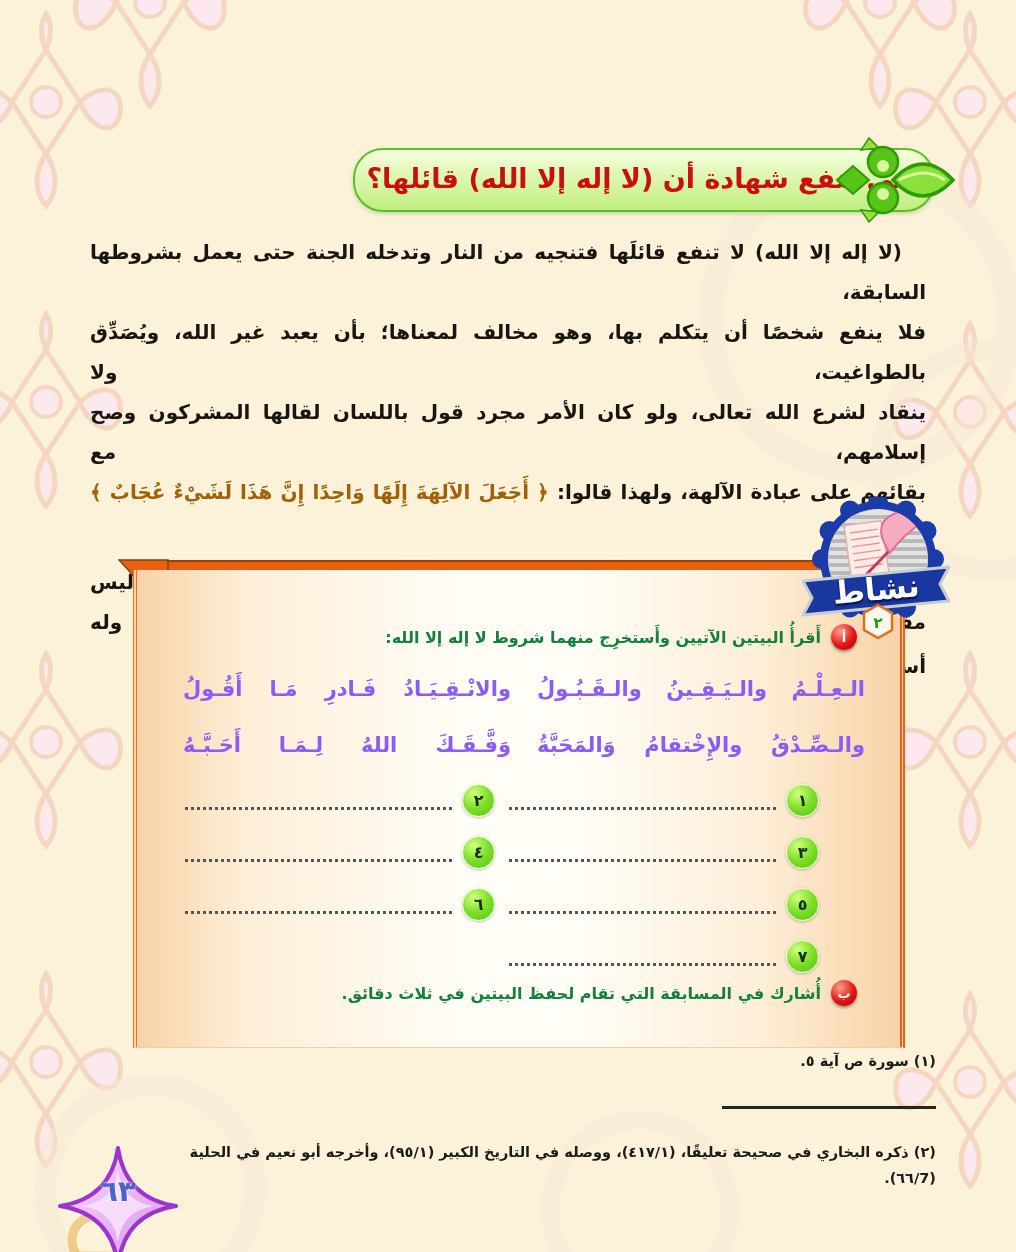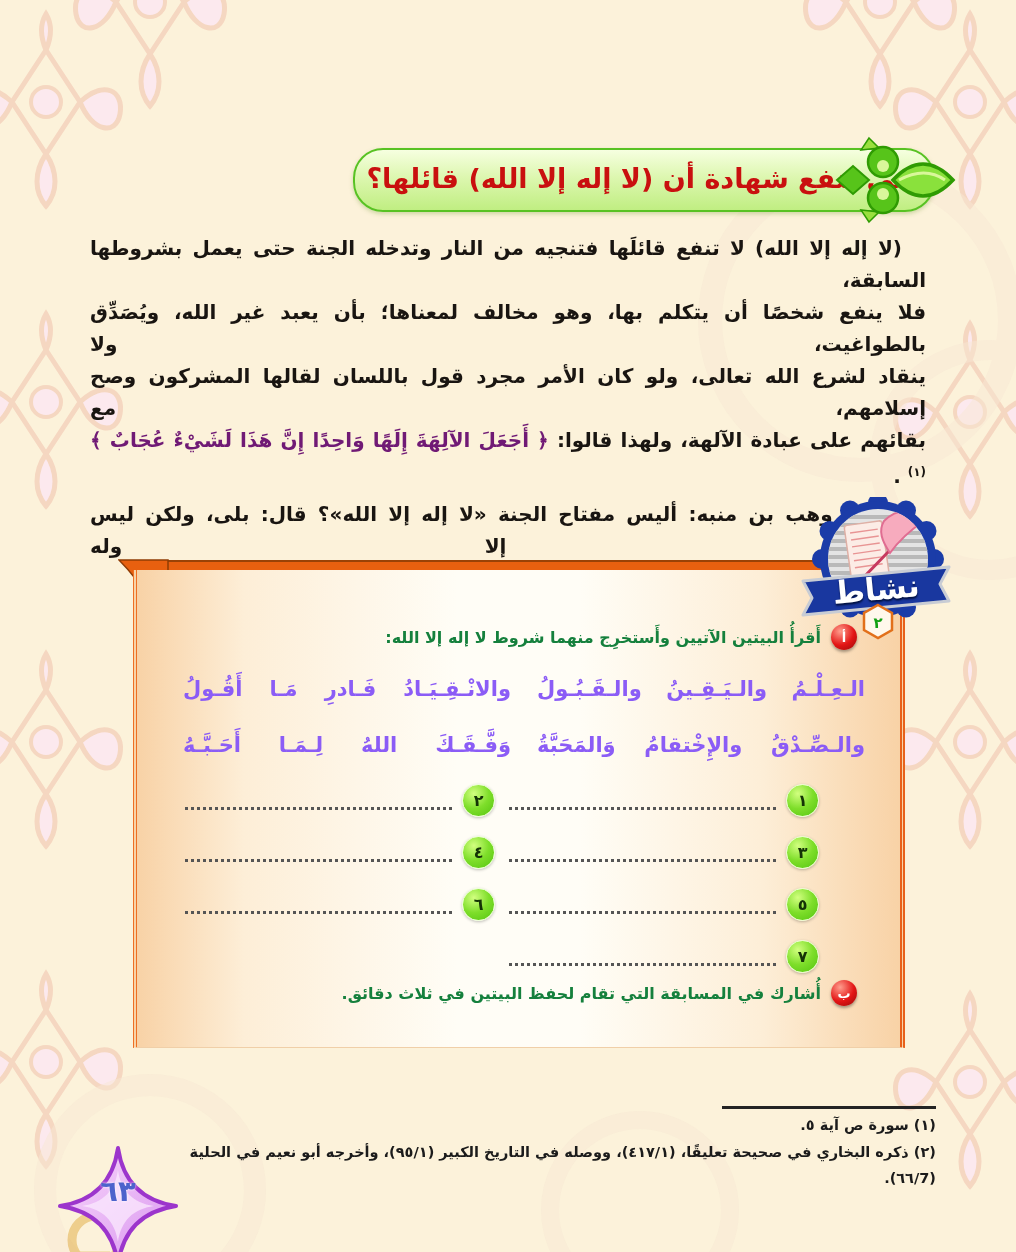--- a/index.html
+++ b/index.html
@@ -19,25 +19,25 @@
     box-shadow:0 2px 4px rgba(120,160,60,.35); z-index:2;
   }
   .banner-title { color:#c9100f; font-size:27px; font-weight:bold; padding-bottom:3px; }
   .banner-ornament { position:absolute; right:-24px; top:-18px; width:126px; height:96px; }
 
   
   .intro {
     position:absolute; top:232px; right:90px; width:836px; z-index:1;
     color:#191511; font-weight:bold; font-size:20px;
   }
-  .bline { line-height:32px; text-align:justify; text-align-last:justify; }
+  .bline { line-height:40px; text-align:justify; text-align-last:justify; }
   .bline.last { text-align-last:right; }
   .indent { text-indent:24px; }
   .p2 { margin-top:6px; }
-  .quran { color:#701a75; }
+  .quran { color:#a16207; }
   sup.fref { font-size:12px; vertical-align:7px; font-weight:bold; }
 
   
   .activity-box { position:absolute; top:560px; right:111px; width:778px; height:488px; z-index:1; }
   .box-top {
     position:absolute; top:0; left:6px; right:0; height:10px;
     background:#e8600f; border-top:2px solid #9a4206;
     border-radius:0 8px 0 0;
   }
   .box-corner { position:absolute; left:-9px; top:-1px; width:52px; height:100px; }
@@ -90,21 +90,21 @@
   .badge-num {
     position:absolute; top:110px; left:64px; width:28px; height:31px;
     display:flex; align-items:center; justify-content:center;
     color:#13a013; font-size:15px; font-weight:bold;
   }
 
   
   .fnsep { position:absolute; top:1106px; right:80px; width:214px; border-top:3px solid #242424; z-index:1; }
   .fn { position:absolute; right:80px; left:150px; text-align:right; color:#1b1b1b;
         font-size:14.5px; font-weight:bold; line-height:26px; z-index:1; }
-  .fn1 { top:1112px; }
+  .fn1 { top:1048px; }
   .fn2 { top:1139px; }
 
   
   .pagenum { position:absolute; top:1138px; left:50px; width:140px; height:140px; z-index:1; }
   .pagenum svg { position:absolute; inset:0; }
   .pagenum-label {
     position:absolute; top:36px; left:34px; width:68px; text-align:center;
     color:#4d63cc; font-size:29px; font-weight:bold; text-shadow:0 0 3px #ffffff;
   }
 </style>

